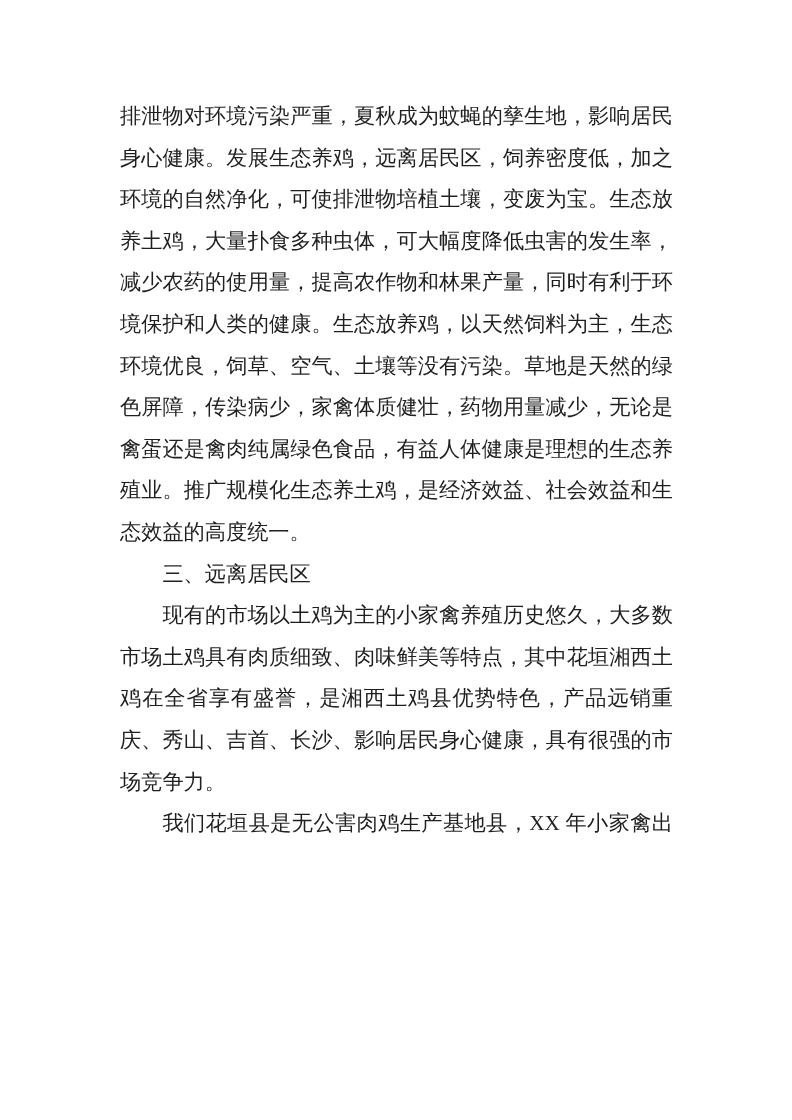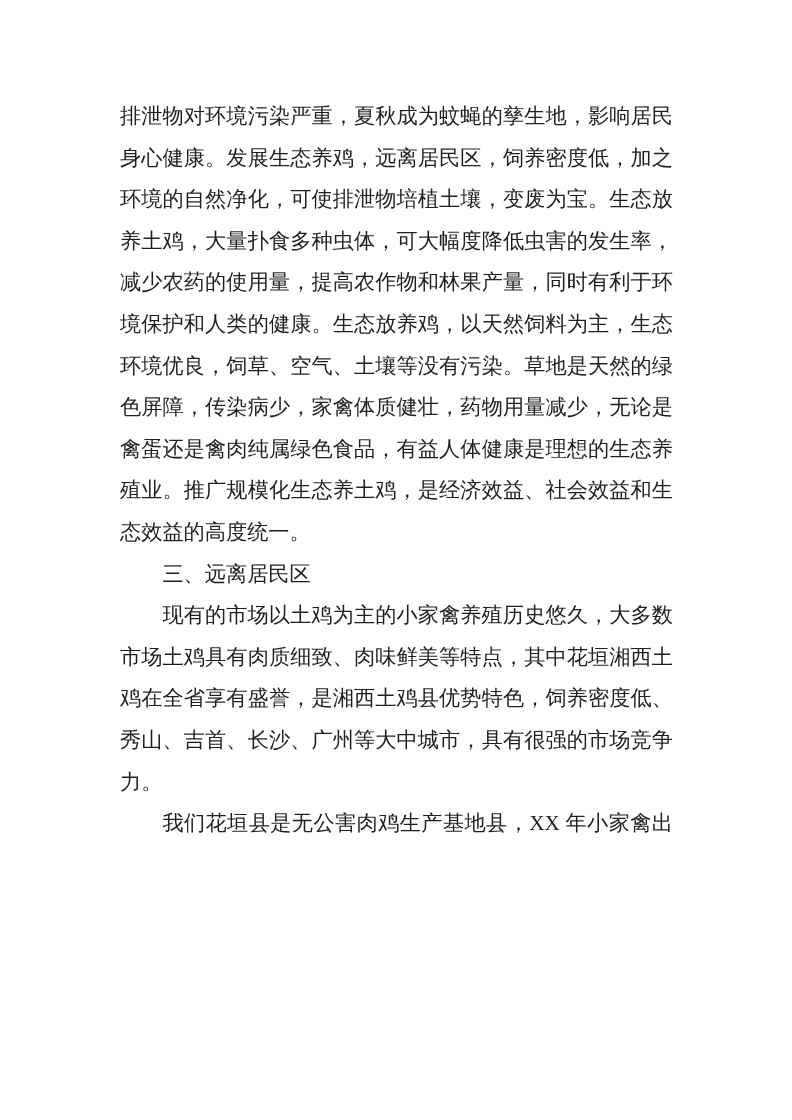--- a/index.html
+++ b/index.html
@@ -33,16 +33,16 @@
     text-indent: 2em;
   }
 </style>
 </head>
 <body style="background: rgb(255, 255, 255);">
 
 <div class="page" style="background: rgb(255, 255, 255); color: rgb(31, 31, 31);">
   <div class="text-block">
     <p>排泄物对环境污染严重，夏秋成为蚊蝇的孳生地，影响居民身心健康。发展生态养鸡，远离居民区，饲养密度低，加之环境的自然净化，可使排泄物培植土壤，变废为宝。生态放养土鸡，大量扑食多种虫体，可大幅度降低虫害的发生率，减少农药的使用量，提高农作物和林果产量，同时有利于环境保护和人类的健康。生态放养鸡，以天然饲料为主，生态环境优良，饲草、空气、土壤等没有污染。草地是天然的绿色屏障，传染病少，家禽体质健壮，药物用量减少，无论是禽蛋还是禽肉纯属绿色食品，有益人体健康是理想的生态养殖业。推广规模化生态养土鸡，是经济效益、社会效益和生态效益的高度统一。</p>
     <p class="indent">三、远离居民区</p>
-    <p class="indent">现有的市场以土鸡为主的小家禽养殖历史悠久，大多数市场土鸡具有肉质细致、肉味鲜美等特点，其中花垣湘西土鸡在全省享有盛誉，是湘西土鸡县优势特色，饲养密度低、秀山、吉首、长沙、广州等大中城市，具有很强的市场竞争力。</p>
+    <p class="indent">现有的市场以土鸡为主的小家禽养殖历史悠久，大多数市场土鸡具有肉质细致、肉味鲜美等特点，其中花垣湘西土鸡在全省享有盛誉，是湘西土鸡县优势特色，产品远销重庆、秀山、吉首、长沙、影响居民身心健康，具有很强的市场竞争力。</p>
     <p class="indent">我们花垣县是无公害肉鸡生产基地县，XX 年小家禽出栏将达到 50 万只，实现产值 1000 万元，占全县畜牧业总产值的 10%，家禽养殖是我县中高山区农民收入的主要来源，到 XX 年湘西土鸡养殖规模将达到 100 万只。依照农业部《关于加强西部地区特色农业发展的意见》和省《关于实施我省农</p>
   </div>
 </div>
 
 </body></html>

